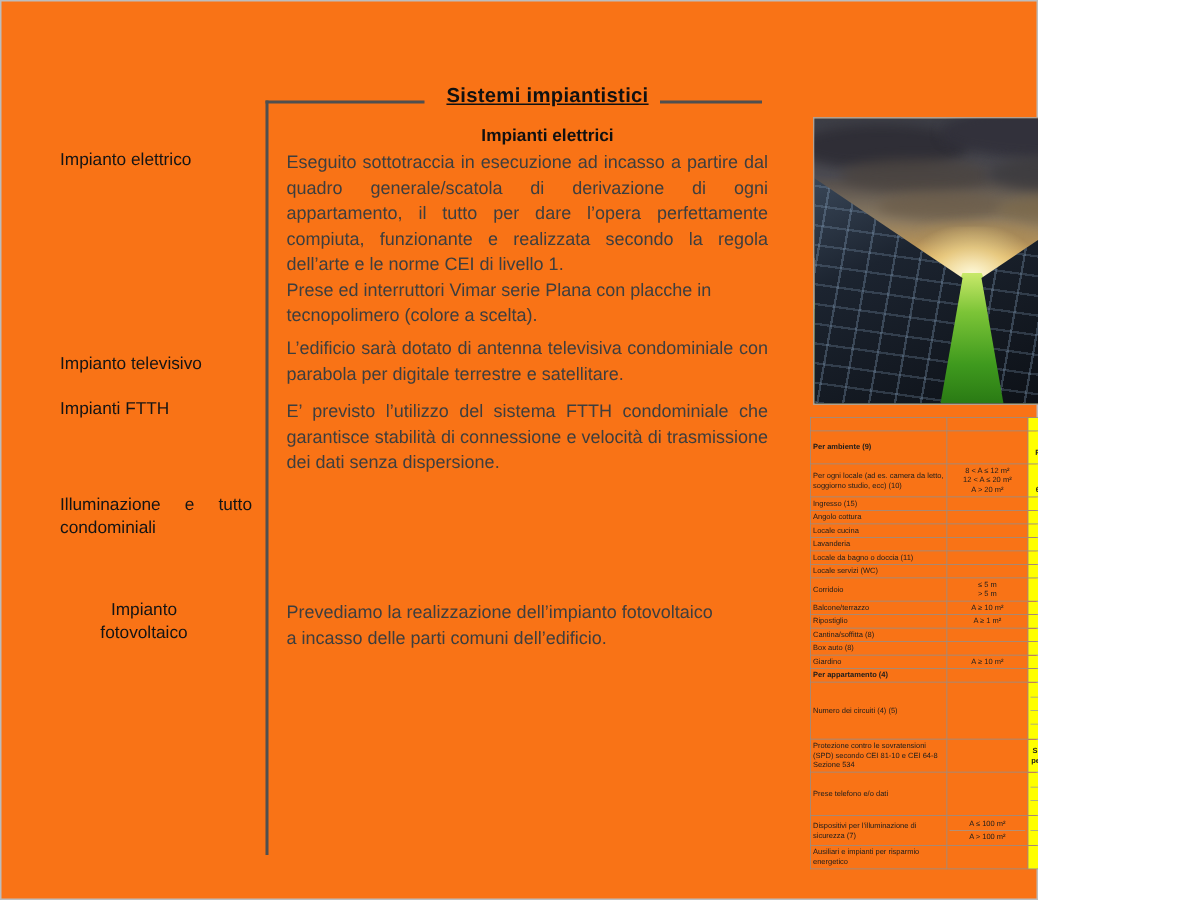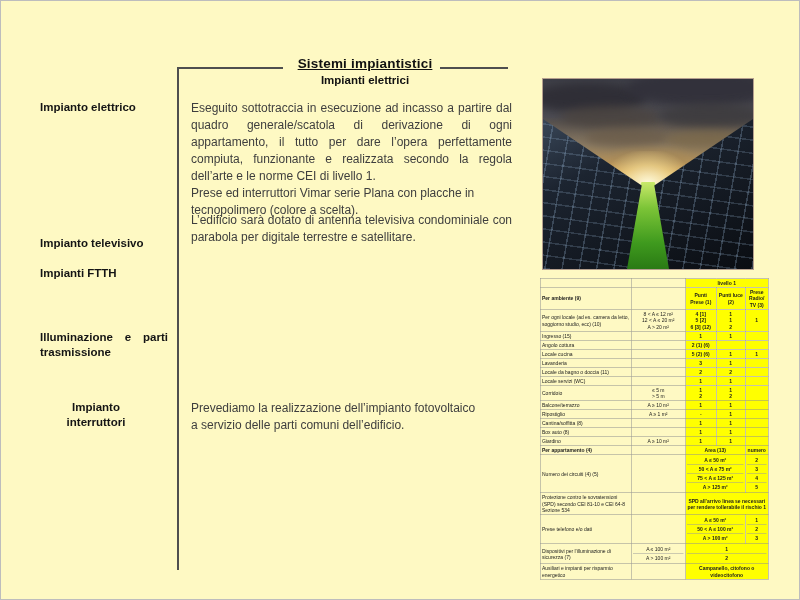--- a/index.html
+++ b/index.html
@@ -1,31 +1,31 @@
 <!DOCTYPE html>
 <html><head>
 <meta charset="utf-8">
 <style>
   html,body{margin:0;padding:0;background:#ffffff;}
-  .page{position:relative;width:800px;height:600px;background:#fef9c3;overflow:hidden;
+  .page{position:relative;width:692px;height:600px;background:#f97316;overflow:hidden;
         font-family:"Liberation Sans", sans-serif;box-shadow:inset 0 0 0 1px #bdbdbd;}
 
   
   .header{position:absolute;top:56px;left:255px;width:220px;text-align:center;color:#111;}
   .title{font-size:13.5px;font-weight:700;text-decoration:underline;letter-spacing:.2px;}
-  .subtitle{font-size:11.5px;font-weight:700;margin-top:3px;}
+  .subtitle{font-size:11.5px;font-weight:700;margin-top:14px;}
 
   
   .rule{position:absolute;background:#4f4f4f;}
   .rule-left{left:177px;top:67px;width:106px;height:2px;}
   .rule-right{left:440px;top:67px;width:68px;height:2px;}
   .rule-vert{left:177px;top:67px;width:2px;height:503px;}
 
   
-  .label{position:absolute;left:40px;width:130px;font-size:11.5px;font-weight:700;
+  .label{position:absolute;left:40px;width:130px;font-size:11.5px;font-weight:400;
          color:#141414;line-height:15px;white-space:pre-line;}
   .label.justify{text-align:justify;}
   .label.center{text-align:center;width:112px;}
 
   
   .para{position:absolute;left:191px;width:321px;font-size:12px;color:#3e3e3e;
         text-align:justify;line-height:17px;white-space:pre-line;}
 
   
   .photo{position:absolute;left:542px;top:78px;width:210px;height:190px;overflow:hidden;
@@ -83,30 +83,31 @@
     <div class="subtitle">Impianti elettrici</div>
   </div>
 
   <div class="rule rule-left"></div>
   <div class="rule rule-right"></div>
   <div class="rule rule-vert"></div>
 
   <div class="label" style="top:100px">Impianto elettrico</div>
   <div class="label" style="top:236px">Impianto televisivo</div>
   <div class="label" style="top:266px">Impianti FTTH</div>
-  <div class="label justify" style="top:330px;width:128px">Illuminazione e parti trasmissione</div>
+  <div class="label justify" style="top:330px;width:128px">Illuminazione e tutto condominiali</div>
   <div class="label center" style="top:400px">Impianto
-interruttori</div>
+fotovoltaico</div>
 
   <div class="para" style="top:100px">Eseguito sottotraccia in esecuzione ad incasso a partire dal quadro generale/scatola di derivazione di ogni appartamento, il tutto per dare l’opera perfettamente compiuta, funzionante e realizzata secondo la regola dell’arte e le norme CEI di livello 1.
 Prese ed interruttori Vimar serie Plana con placche in
 tecnopolimero (colore a scelta).</div>
-  <div class="para" style="top:212px">L’edificio sarà dotato di antenna televisiva condominiale con parabola per digitale terrestre e satellitare.</div>
+  <div class="para" style="top:224px">L’edificio sarà dotato di antenna televisiva condominiale con parabola per digitale terrestre e satellitare.</div>
+  <div class="para" style="top:266px">E’ previsto l’utilizzo del sistema FTTH condominiale che garantisce stabilità di connessione e velocità di trasmissione dei dati senza dispersione.</div>
   <div class="para" style="top:400px">Prevediamo la realizzazione dell’impianto fotovoltaico
-a servizio delle parti comuni dell’edificio.</div>
+a incasso delle parti comuni dell’edificio.</div>
 
   <div class="photo">
     <div class="sky"></div>
     <div class="cloud c1"></div>
     <div class="cloud c2"></div>
     <div class="cloud c3"></div>
     <div class="cloud c4"></div>
     <div class="cloud c5"></div>
     <div class="cloud c6"></div>
     <div class="cloud c7"></div>

